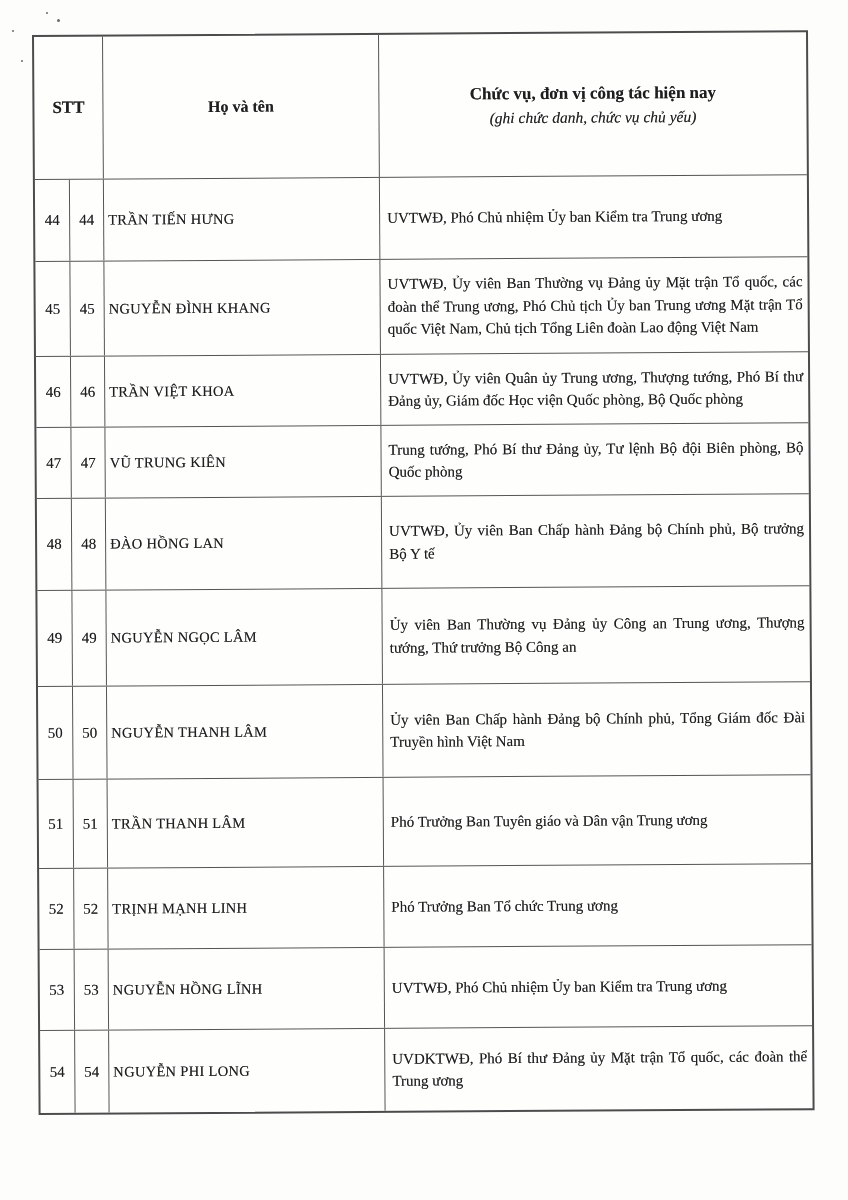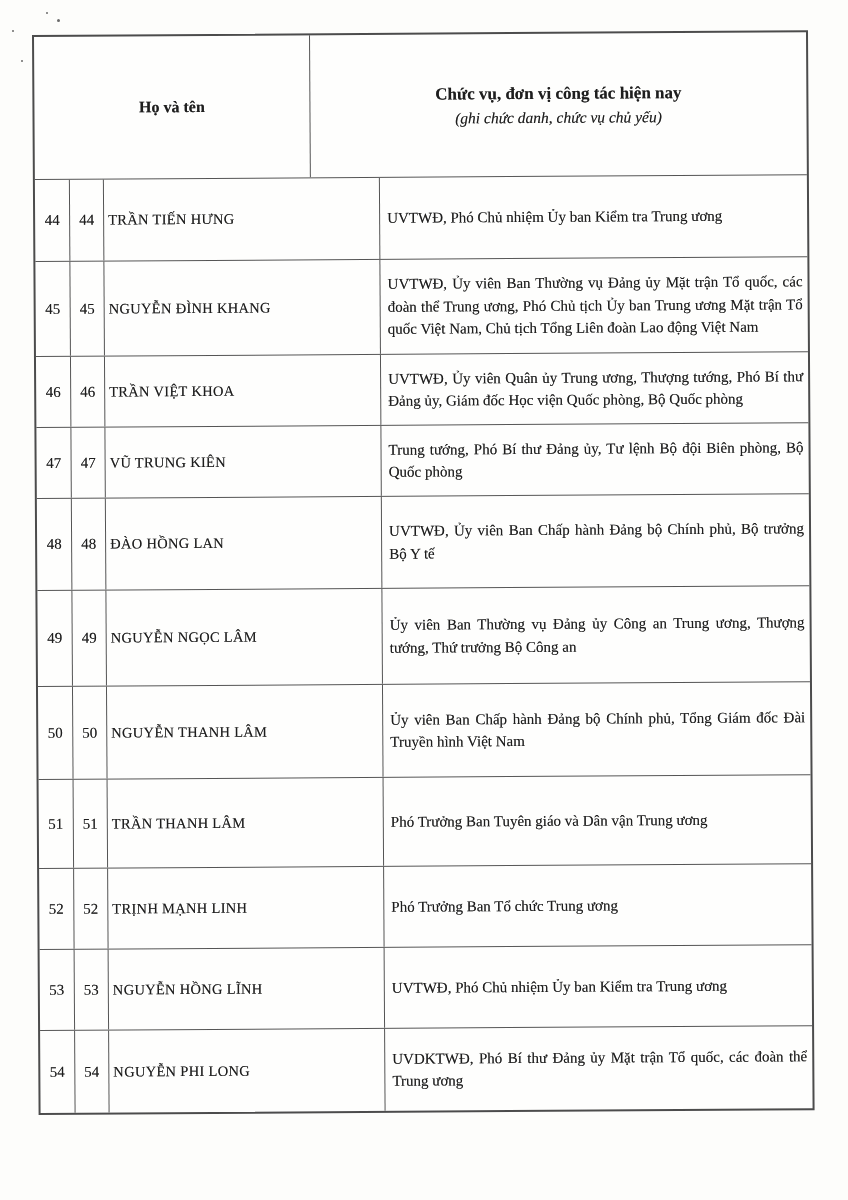--- a/index.html
+++ b/index.html
@@ -48,20 +48,21 @@
 
   <div class="speck" style="left:46px;top:12px;width:2px;height:2px;"></div>
   <div class="speck" style="left:57px;top:19px;width:3px;height:3px;"></div>
   <div class="speck" style="left:12px;top:30px;width:2px;height:2px;"></div>
   <div class="speck" style="left:21px;top:60px;width:2px;height:2px;"></div>
   <div class="speck" style="left:158px;top:987px;width:3px;height:2px;"></div>
 
   <div class="scan-table">
 
     <div class="trow" style="height:142px">
+      <div class="cell th-stt">STT</div>
       <div class="cell th-name">Họ và tên</div>
       <div class="cell th-pos">
         <div class="l1">Chức vụ, đơn vị công tác hiện nay</div>
         <div class="l2">(ghi chức danh, chức vụ chủ yếu)</div>
       </div>
     </div>
 
     <div class="trow" style="height:81px">
       <div class="cell c-num1">44</div>
       <div class="cell c-num2">44</div>

